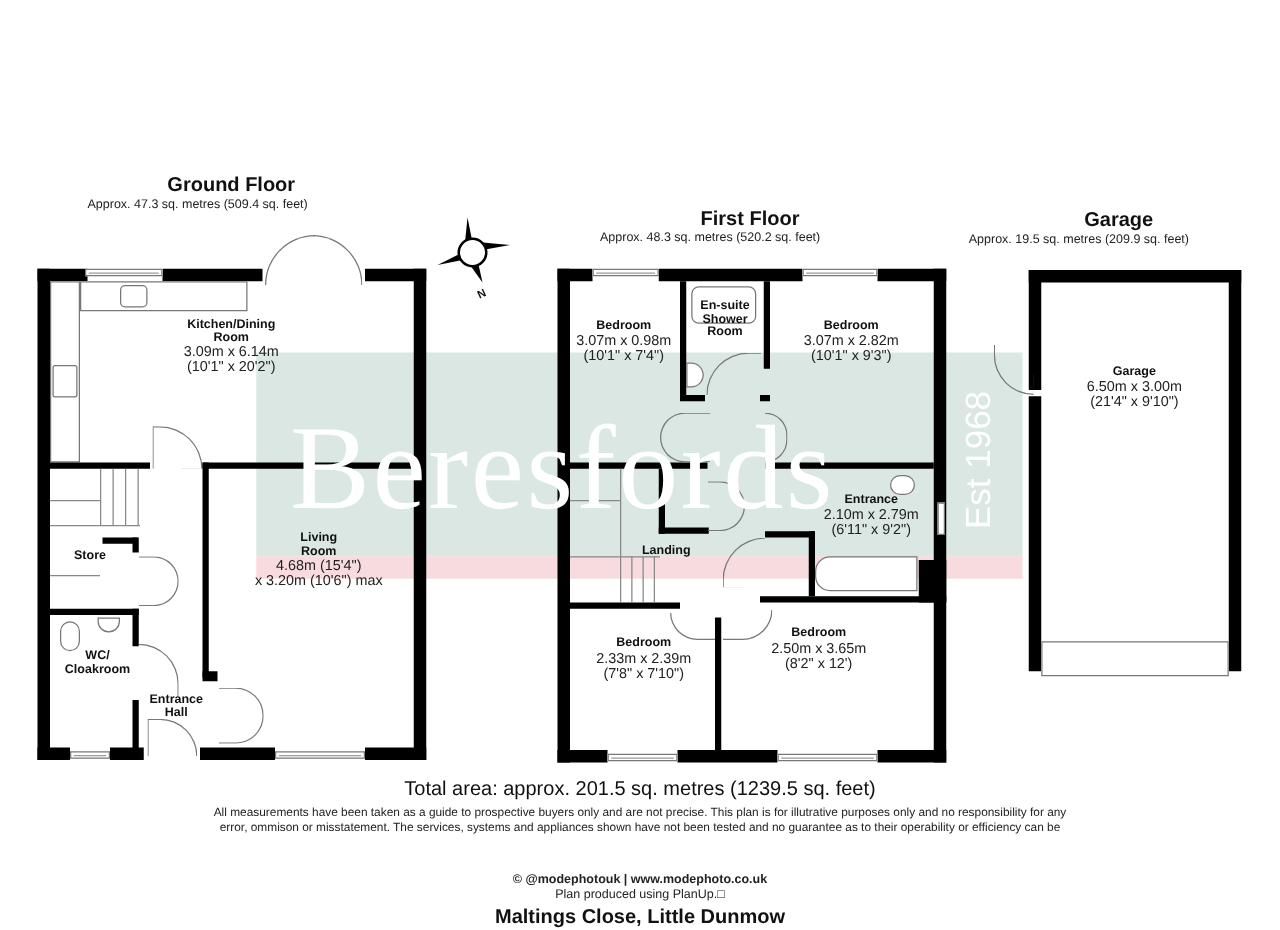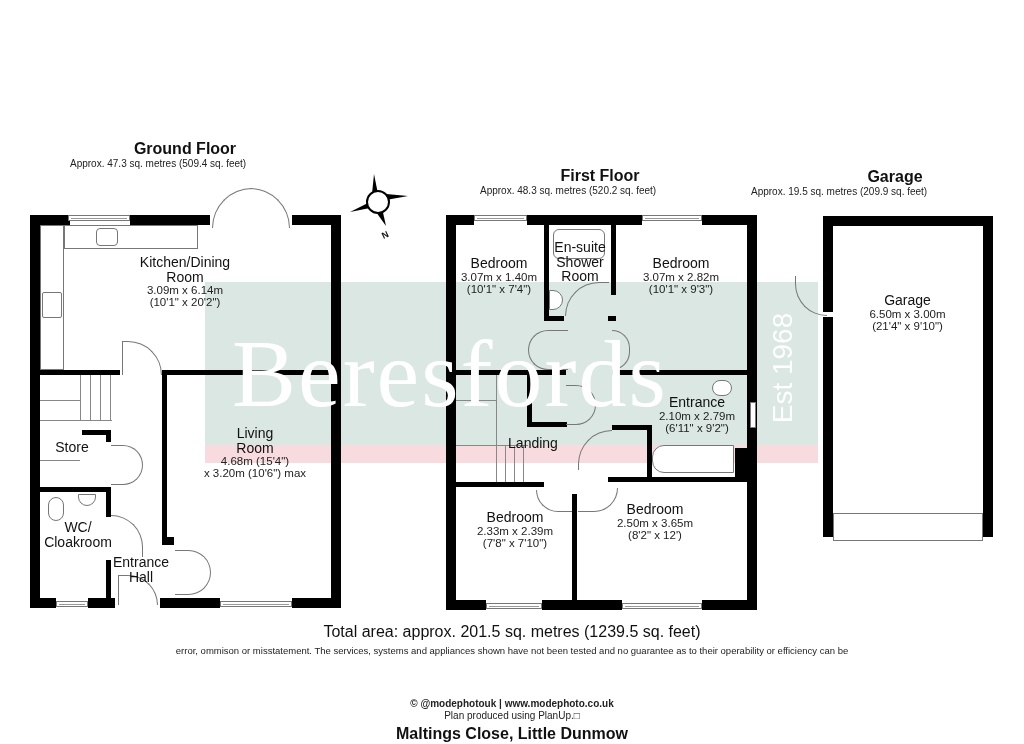--- a/index.html
+++ b/index.html
@@ -4,21 +4,21 @@
 <style>
   html, body { margin:0; padding:0; background:#ffffff; }
   body { width:1024px; height:744px; position:relative; overflow:hidden; font-family:"Liberation Sans", sans-serif; color:#111; }
   .abs { position:absolute; }
   .floor-title { position:absolute; font-weight:bold; font-size:16px; text-align:center; }
   .floor-sub { position:absolute; font-size:10px; text-align:left; color:#222; white-space:nowrap; }
   .wall { position:absolute; background:#000; }
   .thin { position:absolute; border:1px solid #777; background:#fff; box-sizing:border-box; }
   .line { position:absolute; background:#888; }
   .room-label { position:absolute; text-align:center; line-height:1.05; white-space:nowrap; }
-  .room-name { font-weight:normal; font-size:14px; display:block; }
+  .room-name { font-weight:bold; font-size:10px; display:block; }
   .room-dim { font-size:11.5px; display:block; color:#222; }
   .door-arc { position:absolute; border:1px solid #777; box-sizing:border-box; }
   .window { position:absolute; background:#fff; border:1px solid #777; box-sizing:border-box; }
   .window::after { content:""; position:absolute; left:2px; right:2px; top:50%; height:0; border-top:1px solid #999; }
   .wm-green { position:absolute; background:#d3e3de; opacity:0.85; }
   .wm-pink { position:absolute; background:#f7d5d8; opacity:0.85; }
   .wm-text { position:absolute; font-family:"Liberation Serif", serif; color:#ffffff; font-size:96px; letter-spacing:2px; white-space:nowrap; }
   .wm-est { position:absolute; color:#ffffff; font-size:28px; transform:rotate(-90deg); transform-origin:center; white-space:nowrap; }
   .footer-total { position:absolute; font-size:16px; text-align:center; width:1024px; left:0; }
   .disclaimer { position:absolute; font-size:9.5px; text-align:center; line-height:11.5px; color:#222; }
@@ -177,21 +177,21 @@
     <div class="line" style="left:456px; top:445px; width:40px; height:1px;"></div>
     <div class="line" style="left:496px; top:375px; width:1px; height:107px;"></div>
     <div class="line" style="left:505px; top:445px; width:1px; height:37px;"></div>
     <div class="line" style="left:514px; top:445px; width:1px; height:37px;"></div>
     <div class="line" style="left:523px; top:445px; width:1px; height:37px;"></div>
     <div class="line" style="left:496px; top:445px; width:32px; height:1px;"></div>
   </div>
 
   <div class="room-label" style="left:452px; top:256px; width:94px;">
     <span class="room-name">Bedroom</span>
-    <span class="room-dim">3.07m x 1.40m</span>
+    <span class="room-dim">3.07m x 0.98m</span>
     <span class="room-dim">(10'1" x 7'4")</span>
   </div>
   <div class="room-label" style="left:548px; top:240px; width:64px;">
     <span class="room-name">En-suite</span>
     <span class="room-name">Shower</span>
     <span class="room-name">Room</span>
   </div>
   <div class="room-label" style="left:622px; top:256px; width:118px;">
     <span class="room-name">Bedroom</span>
     <span class="room-dim">3.07m x 2.82m</span>
@@ -211,38 +211,39 @@
     <span class="room-dim">(7'8" x 7'10")</span>
   </div>
   <div class="room-label" style="left:600px; top:502px; width:110px;">
     <span class="room-name">Bedroom</span>
     <span class="room-dim">2.50m x 3.65m</span>
     <span class="room-dim">(8'2" x 12')</span>
   </div>
 </div>
 
 <div class="floor-title" style="left:820px; top:168px; width:150px;">Garage</div>
-<div class="floor-sub" style="left:751px; top:186px; width:240px;">Approx. 19.5 sq. metres (209.9 sq. feet)</div>
+<div class="floor-sub" style="left:775px; top:186px; width:240px;">Approx. 19.5 sq. metres (209.9 sq. feet)</div>
 
 <div>
   <div class="wall" style="left:823px; top:216px; width:170px; height:10px;"></div>
   <div class="wall" style="left:823px; top:216px; width:10px; height:96px;"></div>
   <div class="wall" style="left:823px; top:317px; width:10px; height:220px;"></div>
   <div class="wall" style="left:983px; top:216px; width:10px; height:321px;"></div>
   <div class="thin" style="left:833px; top:513px; width:150px; height:28px;"></div>
   <div class="door-arc" style="left:795px; top:276px; width:32px; height:40px; border-radius:0 0 0 32px; border-top:none; border-right:none;"></div>
   <div class="room-label" style="left:840px; top:293px; width:135px;">
     <span class="room-name">Garage</span>
     <span class="room-dim">6.50m x 3.00m</span>
     <span class="room-dim">(21'4" x 9'10")</span>
   </div>
 </div>
 
 <div class="wm-text" style="left:232px; top:318px;">Beresfords</div>
 <div class="wm-est" style="left:728px; top:352px;">Est 1968</div>
 
 <div class="footer-total" style="top:623px;">Total area: approx. 201.5 sq. metres (1239.5 sq. feet)</div>
 <div class="disclaimer" style="left:160px; top:645px; width:704px;">
+  <div>All measurements have been taken as a guide to prospective buyers only and are not precise. This plan is for illutrative purposes only and no responsibility for any</div>
   <div>error, ommison or misstatement. The services, systems and appliances shown have not been tested and no guarantee as to their operability or efficiency can be</div>
 </div>
 <div class="credit" style="top:698px;font-weight:bold;">© @modephotouk | www.modephoto.co.uk</div>
 <div class="credit" style="top:710px;">Plan produced using PlanUp.□</div>
 <div class="address" style="top:725px;">Maltings Close, Little Dunmow</div>
 
 </body></html>

